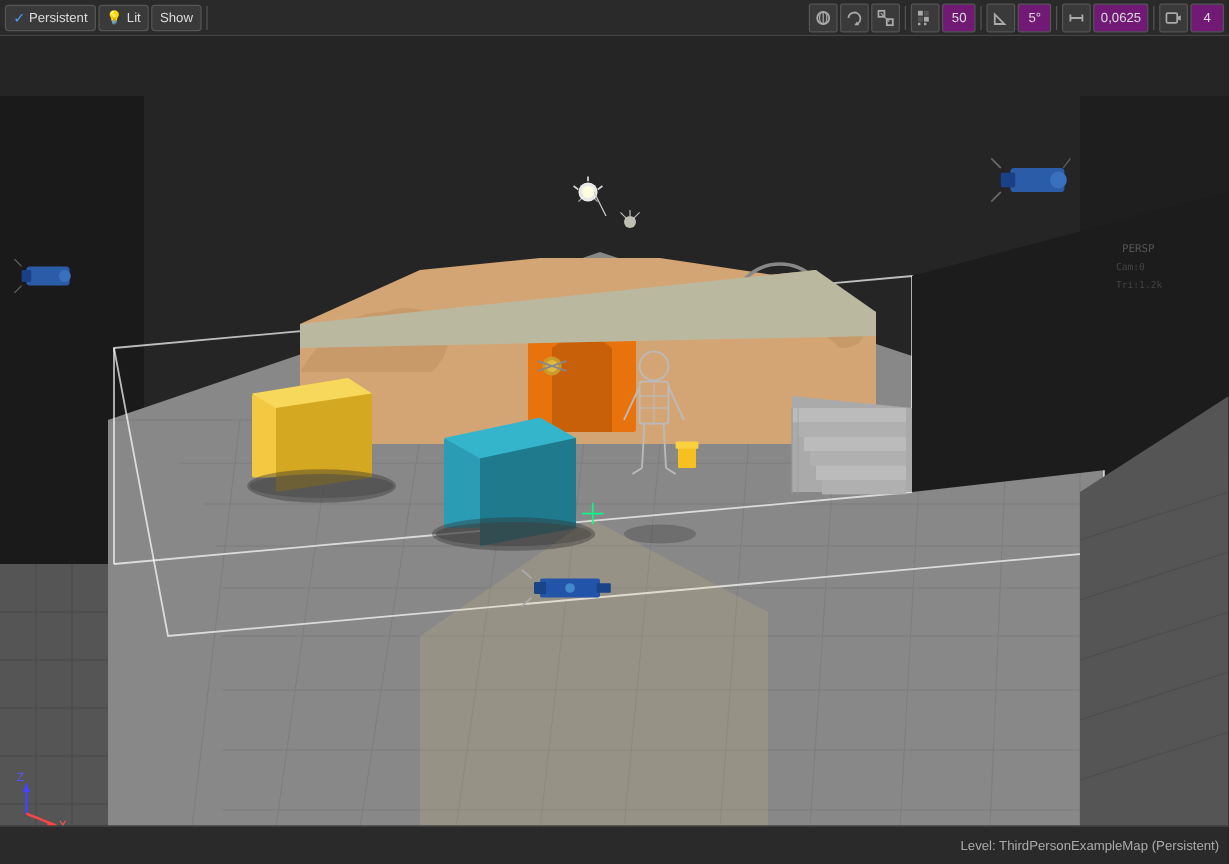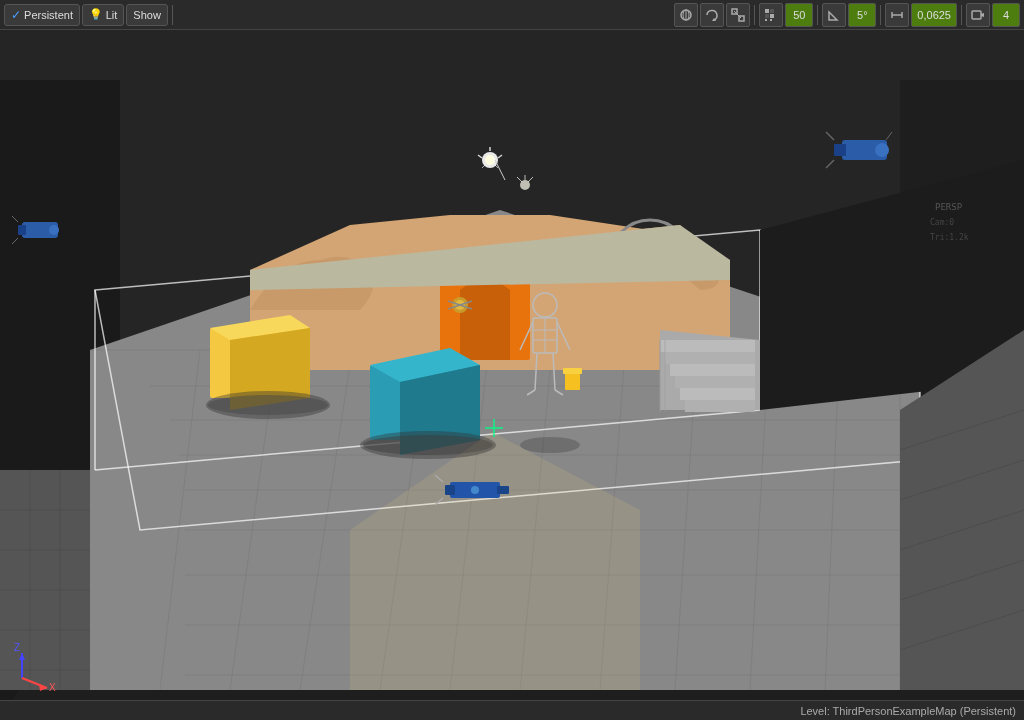--- a/index.html
+++ b/index.html
@@ -61,21 +61,21 @@
       display: flex; align-items: center; justify-content: center;
       background: #3a3a3a;
       border: 1px solid #555;
       border-radius: 2px;
       color: #ccc;
       font-size: 10px;
       cursor: pointer;
     }
 
     .tb-num {
-      background: #4d7c0f;
+      background: #701a75;
       border: 1px solid #555;
       border-radius: 2px;
       color: #ddd;
       font-size: 11px;
       padding: 0 5px;
       height: 24px;
       display: flex; align-items: center;
       min-width: 28px;
       justify-content: center;
     }
@@ -93,21 +93,21 @@
       position: absolute;
       top: 0; left: 0;
       width: 1024px;
       height: 690px;
     }
 
     
     #statusbar {
       position: absolute;
       bottom: 0; left: 0; right: 0;
-      height: 20px;
+      height: 32px;
       background: #2a2a2a;
       border-top: 1px solid #444;
       display: flex;
       align-items: center;
       justify-content: flex-end;
       padding: 0 8px;
       color: #aaa;
       font-size: 11px;
     }
   </style>

